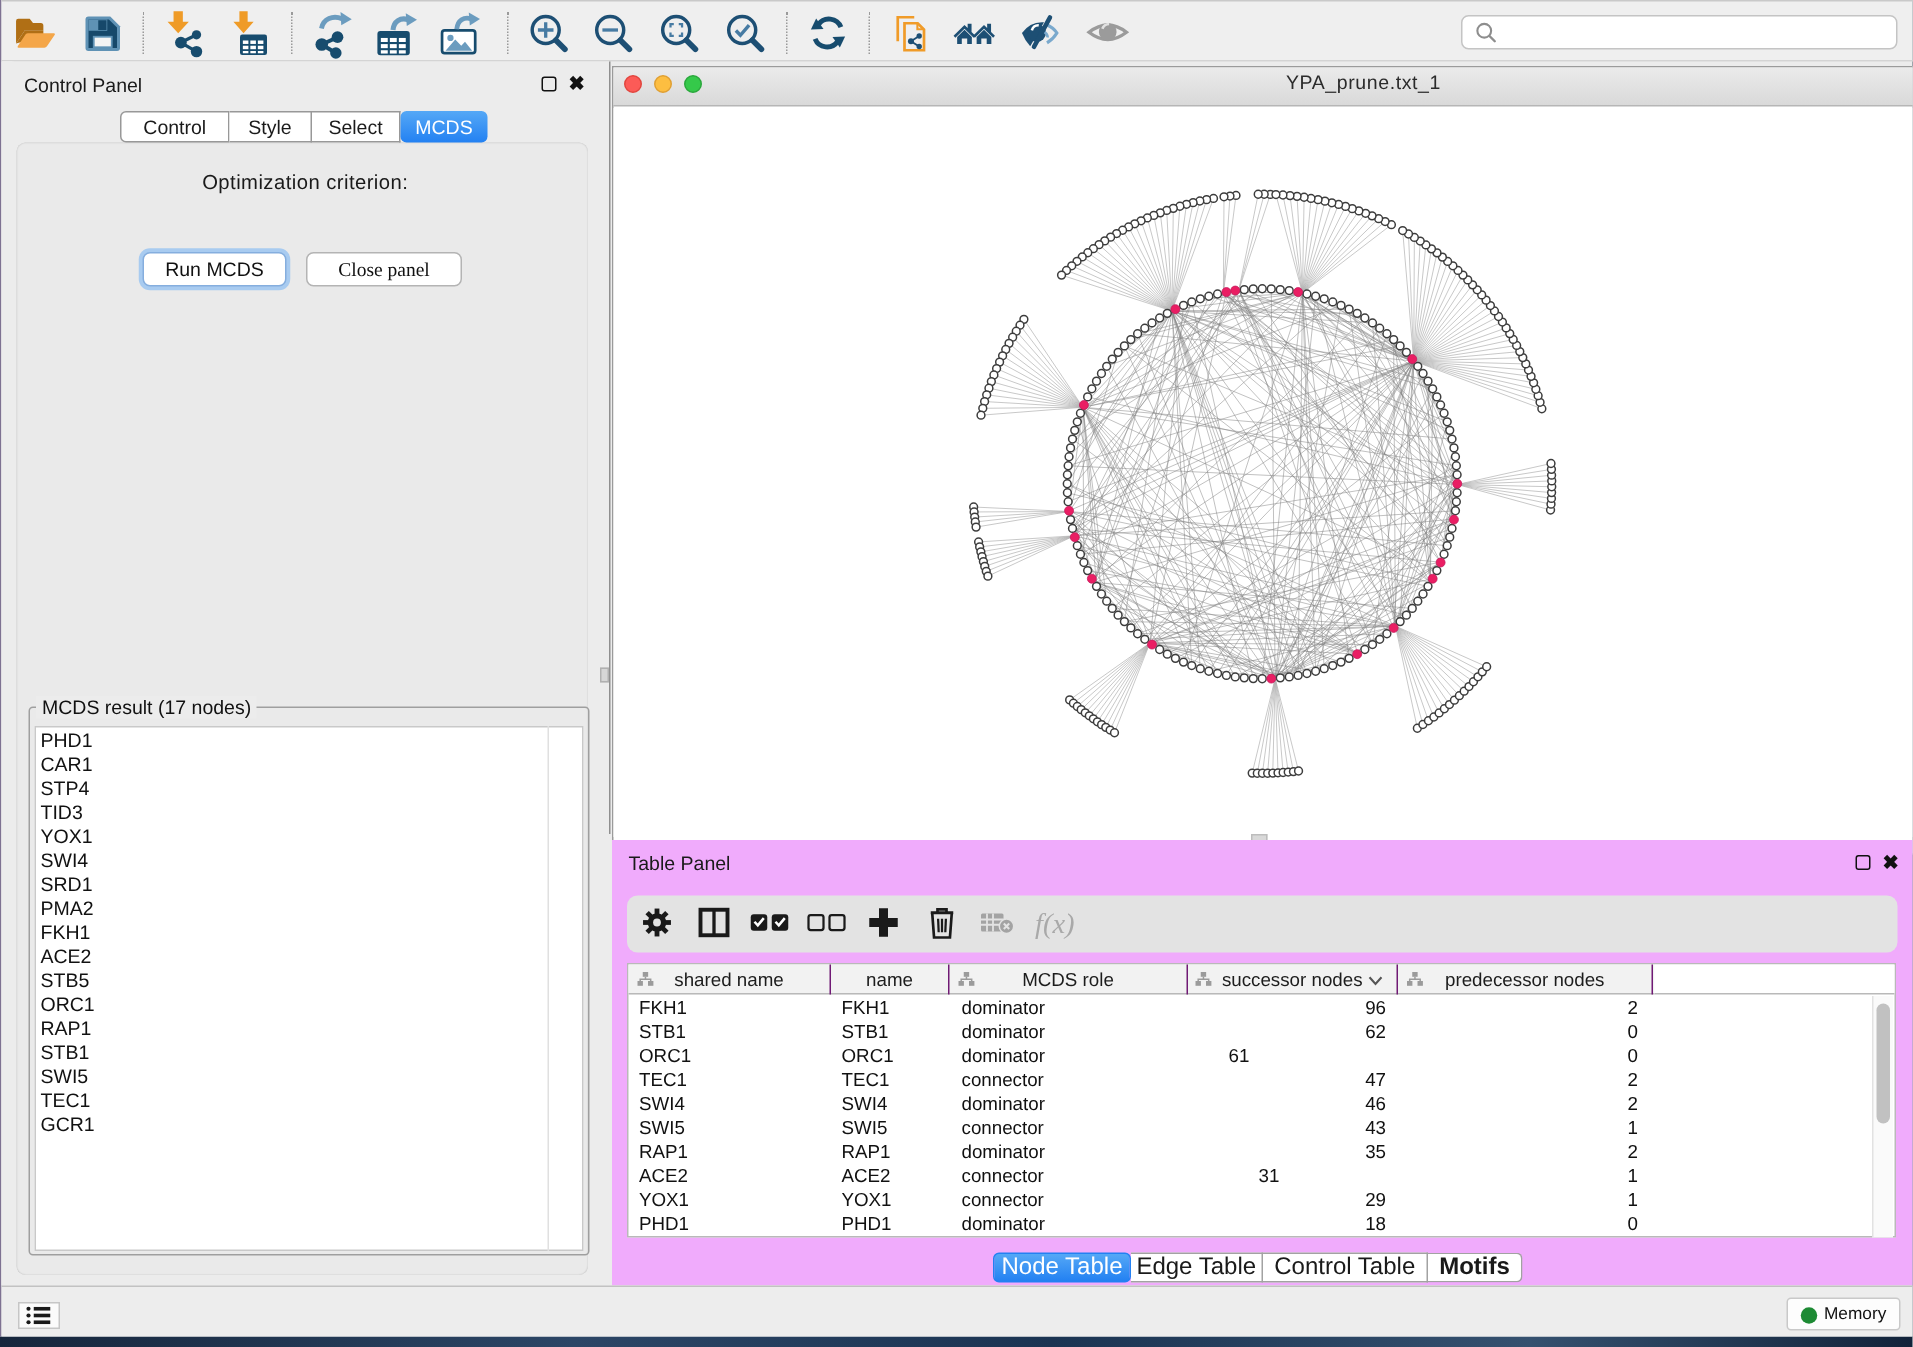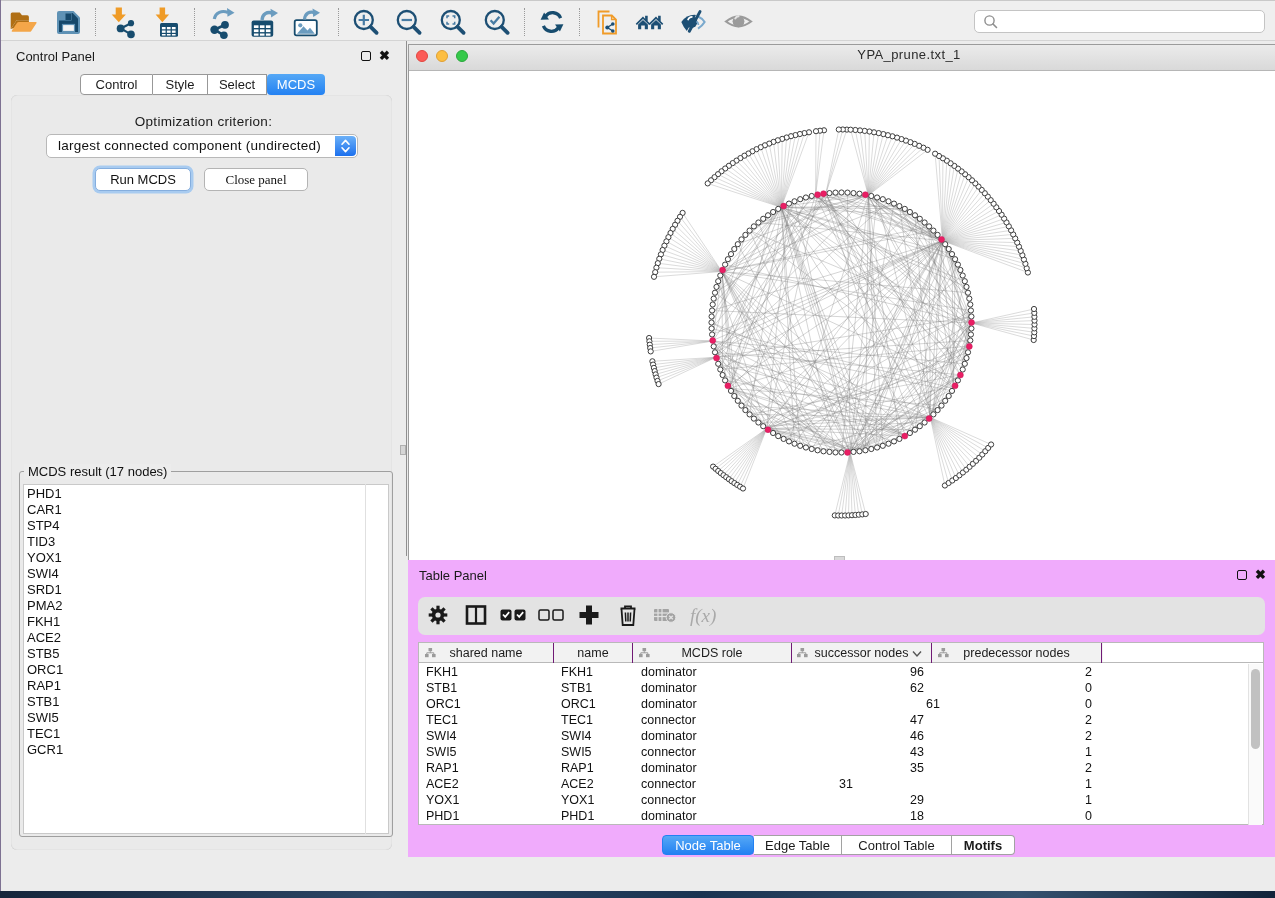--- a/index.html
+++ b/index.html
@@ -44,21 +44,21 @@
 .tp-title { position:absolute; left:11px; top:8px; font-size:13px; color:#1a1a1a; }
 .tp-toolbar { position:absolute; left:10px; top:37px; width:847px; height:38px; background:#e3e3e3; border-radius:7px; }
 .tbl { position:absolute; left:10px; top:82px; width:846px; height:183px; background:#fff; border:1px solid #b9b9b9; }
 .tbl-head { position:absolute; left:0; top:0; width:684px; height:20px; background:#f2f2f2; border-bottom:1px solid #b9b9b9; font-size:12.5px; color:#1c1c1c; }
 .tbl-headext { position:absolute; left:684px; top:0; width:160px; height:20px; border-bottom:1px solid #b9b9b9; background:#fff; }
 .th { position:absolute; top:0; height:20px; border-right:1px solid #701a75; text-align:center; line-height:20px; }
 .tbl-row { position:absolute; left:0; width:830px; height:16px; font-size:12.5px; color:#111; line-height:16px; }
 .td { position:absolute; top:0; height:16px; }
 .tbl-sb { position:absolute; right:1px; top:21px; width:14px; height:161px; background:#fafafa; border-left:1px solid #e2e2e2; }
 .tbl-thumb { position:absolute; left:2px; top:5px; width:9px; height:80px; background:#c1c1c1; border-radius:5px; }
-.tp-tabs { position:absolute; top:275px; left:254px; height:20px; display:flex; font-size:13px; }
+.tp-tabs { position:absolute; top:275px; left:254px; height:20px; display:flex; font-size:16px; }
 .tp-tab { border:1px solid #a2a2a2; border-left:none; background:#fff; color:#1a1a1a; display:flex; align-items:center; justify-content:center; }
 .tp-tab.last { border-radius:0 4px 4px 0;font-weight:bold; }
 .tp-tab.sel { background:linear-gradient(#55a8f6,#2381f2); color:#fff; border:1px solid #2381f2; border-radius:4px; }
 
 .statusbar { position:absolute; left:0; top:857px; width:1275px; height:34px; background:#ededed; border-top:1px solid #c2c2c2; }
 .listbtn { position:absolute; left:11px; top:10px; width:28px; height:18px; background:#fbfbfb; border:1px solid #c6c6c6; }
 .membtn { position:absolute; right:9px; top:7px; width:76px; height:22px; background:#fdfdfd; border:1px solid #c9c9c9; border-radius:3px; font-size:11.5px; color:#111; }
 </style>
 </head>
 <body>
@@ -221,26 +221,20 @@
   <div class="floatbtn" style="left:360px; top:10px;"></div>
   <div class="closex" style="left:378px; top:10px;">✖</div>
   <div class="cp-content"></div>
   <div class="cp-tabs">
     <div class="cp-tab first" style="width:73px">Control</div>
     <div class="cp-tab" style="width:55px">Style</div>
     <div class="cp-tab" style="width:59px">Select</div>
     <div class="cp-tab sel" style="width:58px">MCDS</div>
   </div>
   <div class="opt-label">Optimization criterion:</div>
-  <div class="selectbox">largest connected component (undirected)
-    <div class="sel-arrows"><svg width="21" height="20" viewBox="0 0 21 20">
-            <path d="M7 8.2 L10.5 4.4 L14 8.2" fill="none" stroke="#fff" stroke-width="1.6" stroke-linecap="round" stroke-linejoin="round"></path>
-            <path d="M7 11.8 L10.5 15.6 L14 11.8" fill="none" stroke="#fff" stroke-width="1.6" stroke-linecap="round" stroke-linejoin="round"></path>
-          </svg></div>
-  </div>
   <div class="btn" style="left:94px; width:96px; box-shadow:0 0 0 2.5px #a8cbf0; border-color:#85aede;">Run MCDS</div>
   <div class="btn" style="left:203px; width:104px;font-family:Liberation Serif, serif;">Close panel</div>
   <div class="groupbox">
     <div class="grouplabel">MCDS result (17 nodes)</div>
     <div class="mcdslist">PHD1<br>CAR1<br>STP4<br>TID3<br>YOX1<br>SWI4<br>SRD1<br>PMA2<br>FKH1<br>ACE2<br>STB5<br>ORC1<br>RAP1<br>STB1<br>SWI5<br>TEC1<br>GCR1</div>
     <div class="mcds-sb"></div>
   </div>
 </div>
 <div class="vdiv"></div>
 <div class="vdiv-handle"></div>
@@ -676,21 +670,21 @@
           <div class="td" style="left:7px">STB1</div>
           <div class="td" style="left:142px">STB1</div>
           <div class="td" style="left:222px">dominator</div>
           <div class="td" style="left:420px;width:85px;text-align:right">62</div>
           <div class="td" style="left:580px;width:93px;text-align:right">0</div>
         </div>
     <div class="tbl-row" style="top:53px">
           <div class="td" style="left:7px">ORC1</div>
           <div class="td" style="left:142px">ORC1</div>
           <div class="td" style="left:222px">dominator</div>
-          <div class="td" style="left:436px;width:85px;text-align:right">61</div>
+          <div class="td" style="left:400px;width:85px;">61</div>
           <div class="td" style="left:580px;width:93px;text-align:right">0</div>
         </div>
     <div class="tbl-row" style="top:69px">
           <div class="td" style="left:7px">TEC1</div>
           <div class="td" style="left:142px">TEC1</div>
           <div class="td" style="left:222px">connector</div>
           <div class="td" style="left:420px;width:85px;text-align:right">47</div>
           <div class="td" style="left:580px;width:93px;text-align:right">2</div>
         </div>
     <div class="tbl-row" style="top:85px">
@@ -740,13 +734,33 @@
         </div>
   </div>
   <div class="tp-tabs">
     <div class="tp-tab sel" style="width:92px">Node Table</div>
     <div class="tp-tab" style="width:88px">Edge Table</div>
     <div class="tp-tab" style="width:110px">Control Table</div>
     <div class="tp-tab last" style="width:63px">Motifs</div>
   </div>
 </div>
 
+<div class="statusbar">
+  <div class="listbtn">
+    <svg width="26" height="16" viewBox="0 0 26 16">
+      <g fill="#1a1a1a">
+        <circle cx="6" cy="3.5" r="1.4"></circle>
+            <rect x="9.5" y="2.3" width="11" height="2.4"></rect>
+        <circle cx="6" cy="8" r="1.4"></circle>
+            <rect x="9.5" y="6.8" width="11" height="2.4"></rect>
+        <circle cx="6" cy="12.5" r="1.4"></circle>
+            <rect x="9.5" y="11.3" width="11" height="2.4"></rect>
+      </g>
+    </svg>
+  </div>
+  <div class="membtn">
+    <svg width="12" height="12" viewBox="0 0 12 12" style="position:absolute;left:8px;top:4.5px">
+          <circle cx="6" cy="6" r="5.5" fill="#1d8a34"></circle>
+        </svg>
+    <span style="position:absolute;left:24px;top:3.5px;">Memory</span>
+  </div>
 </div>
+</div>
 
 </body></html>

